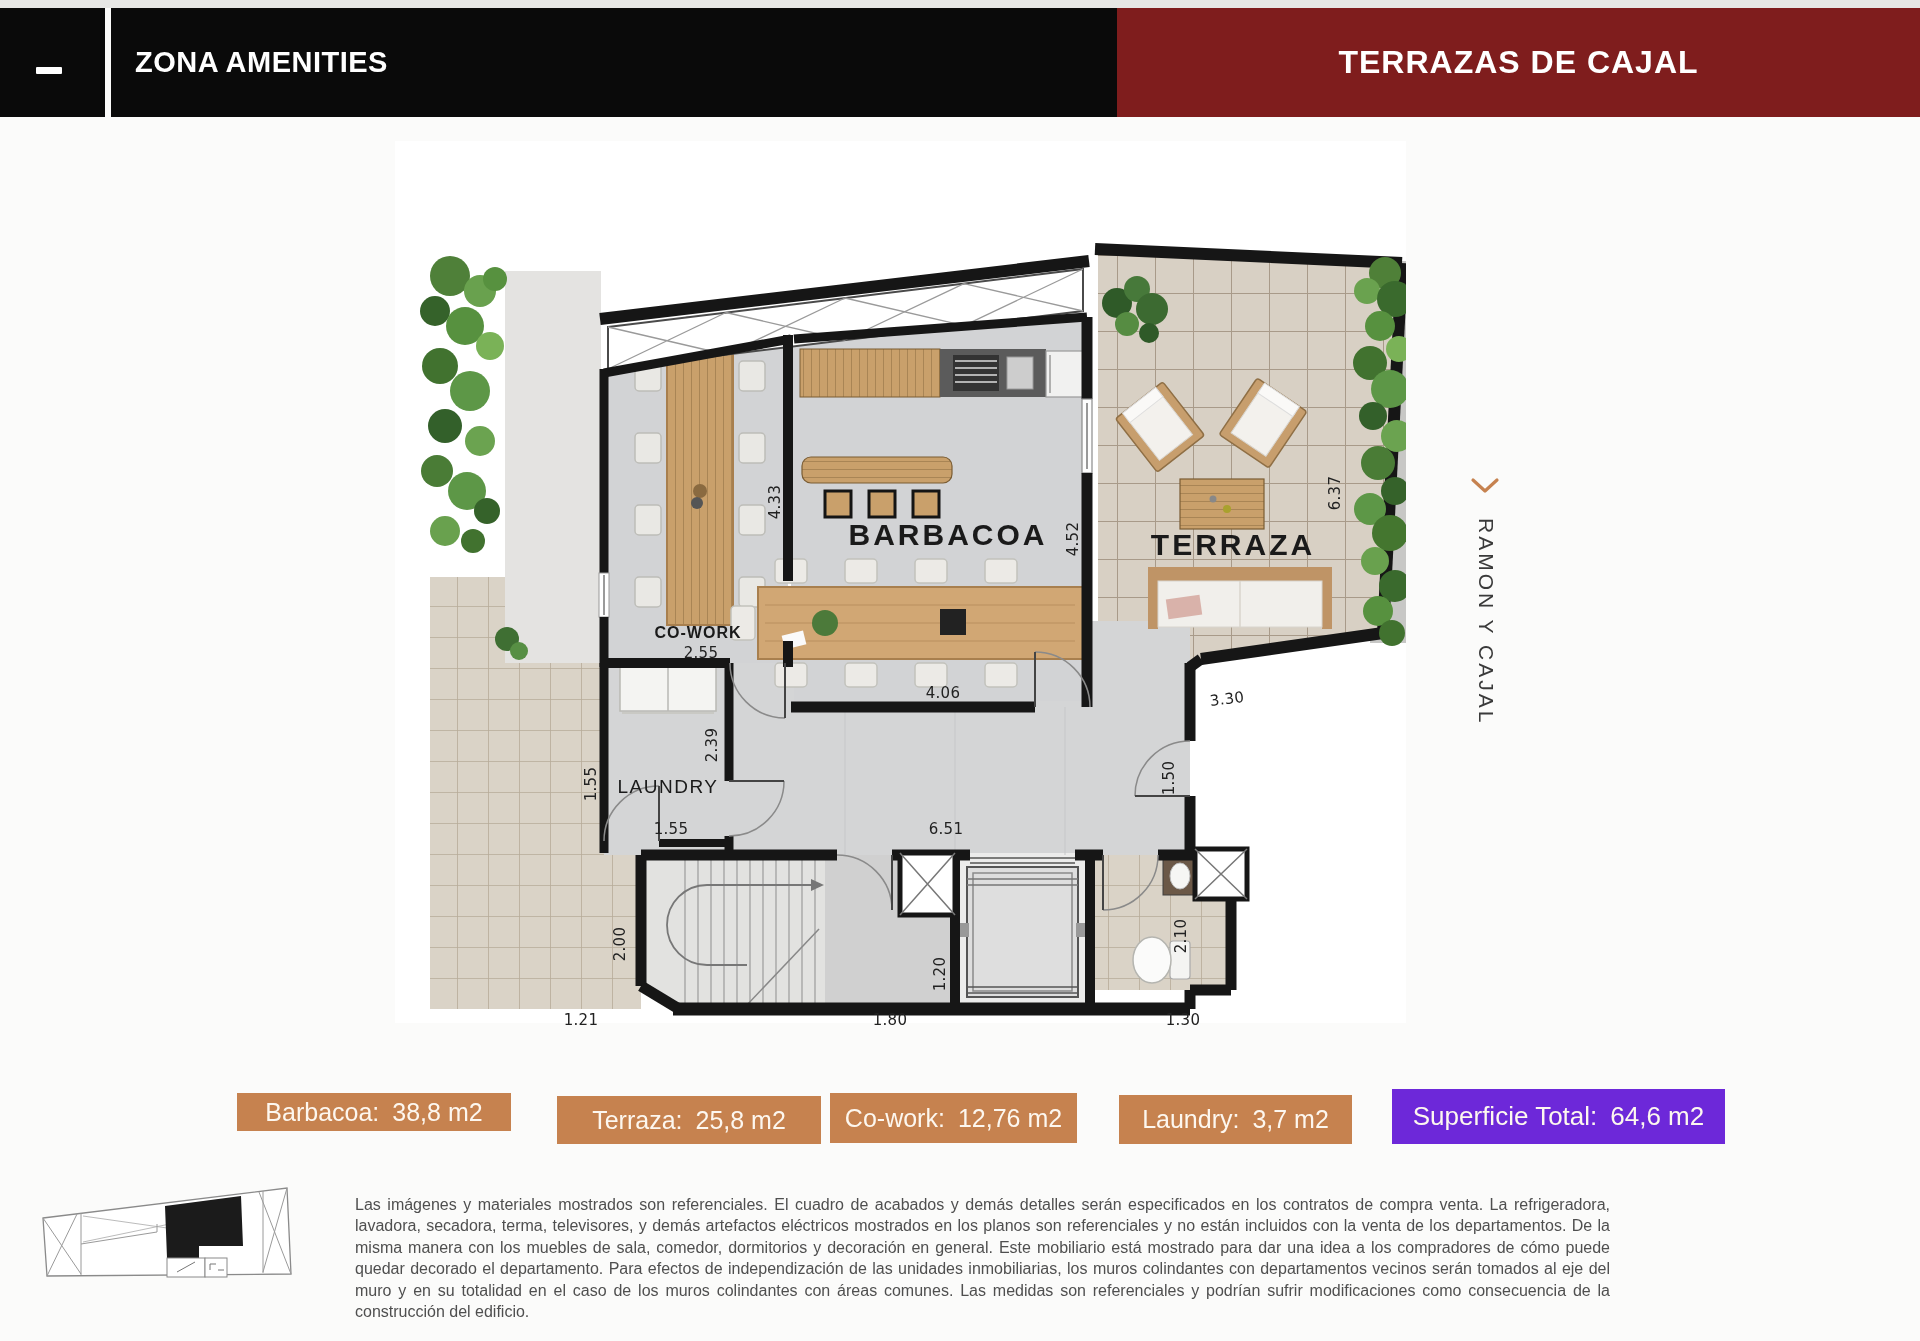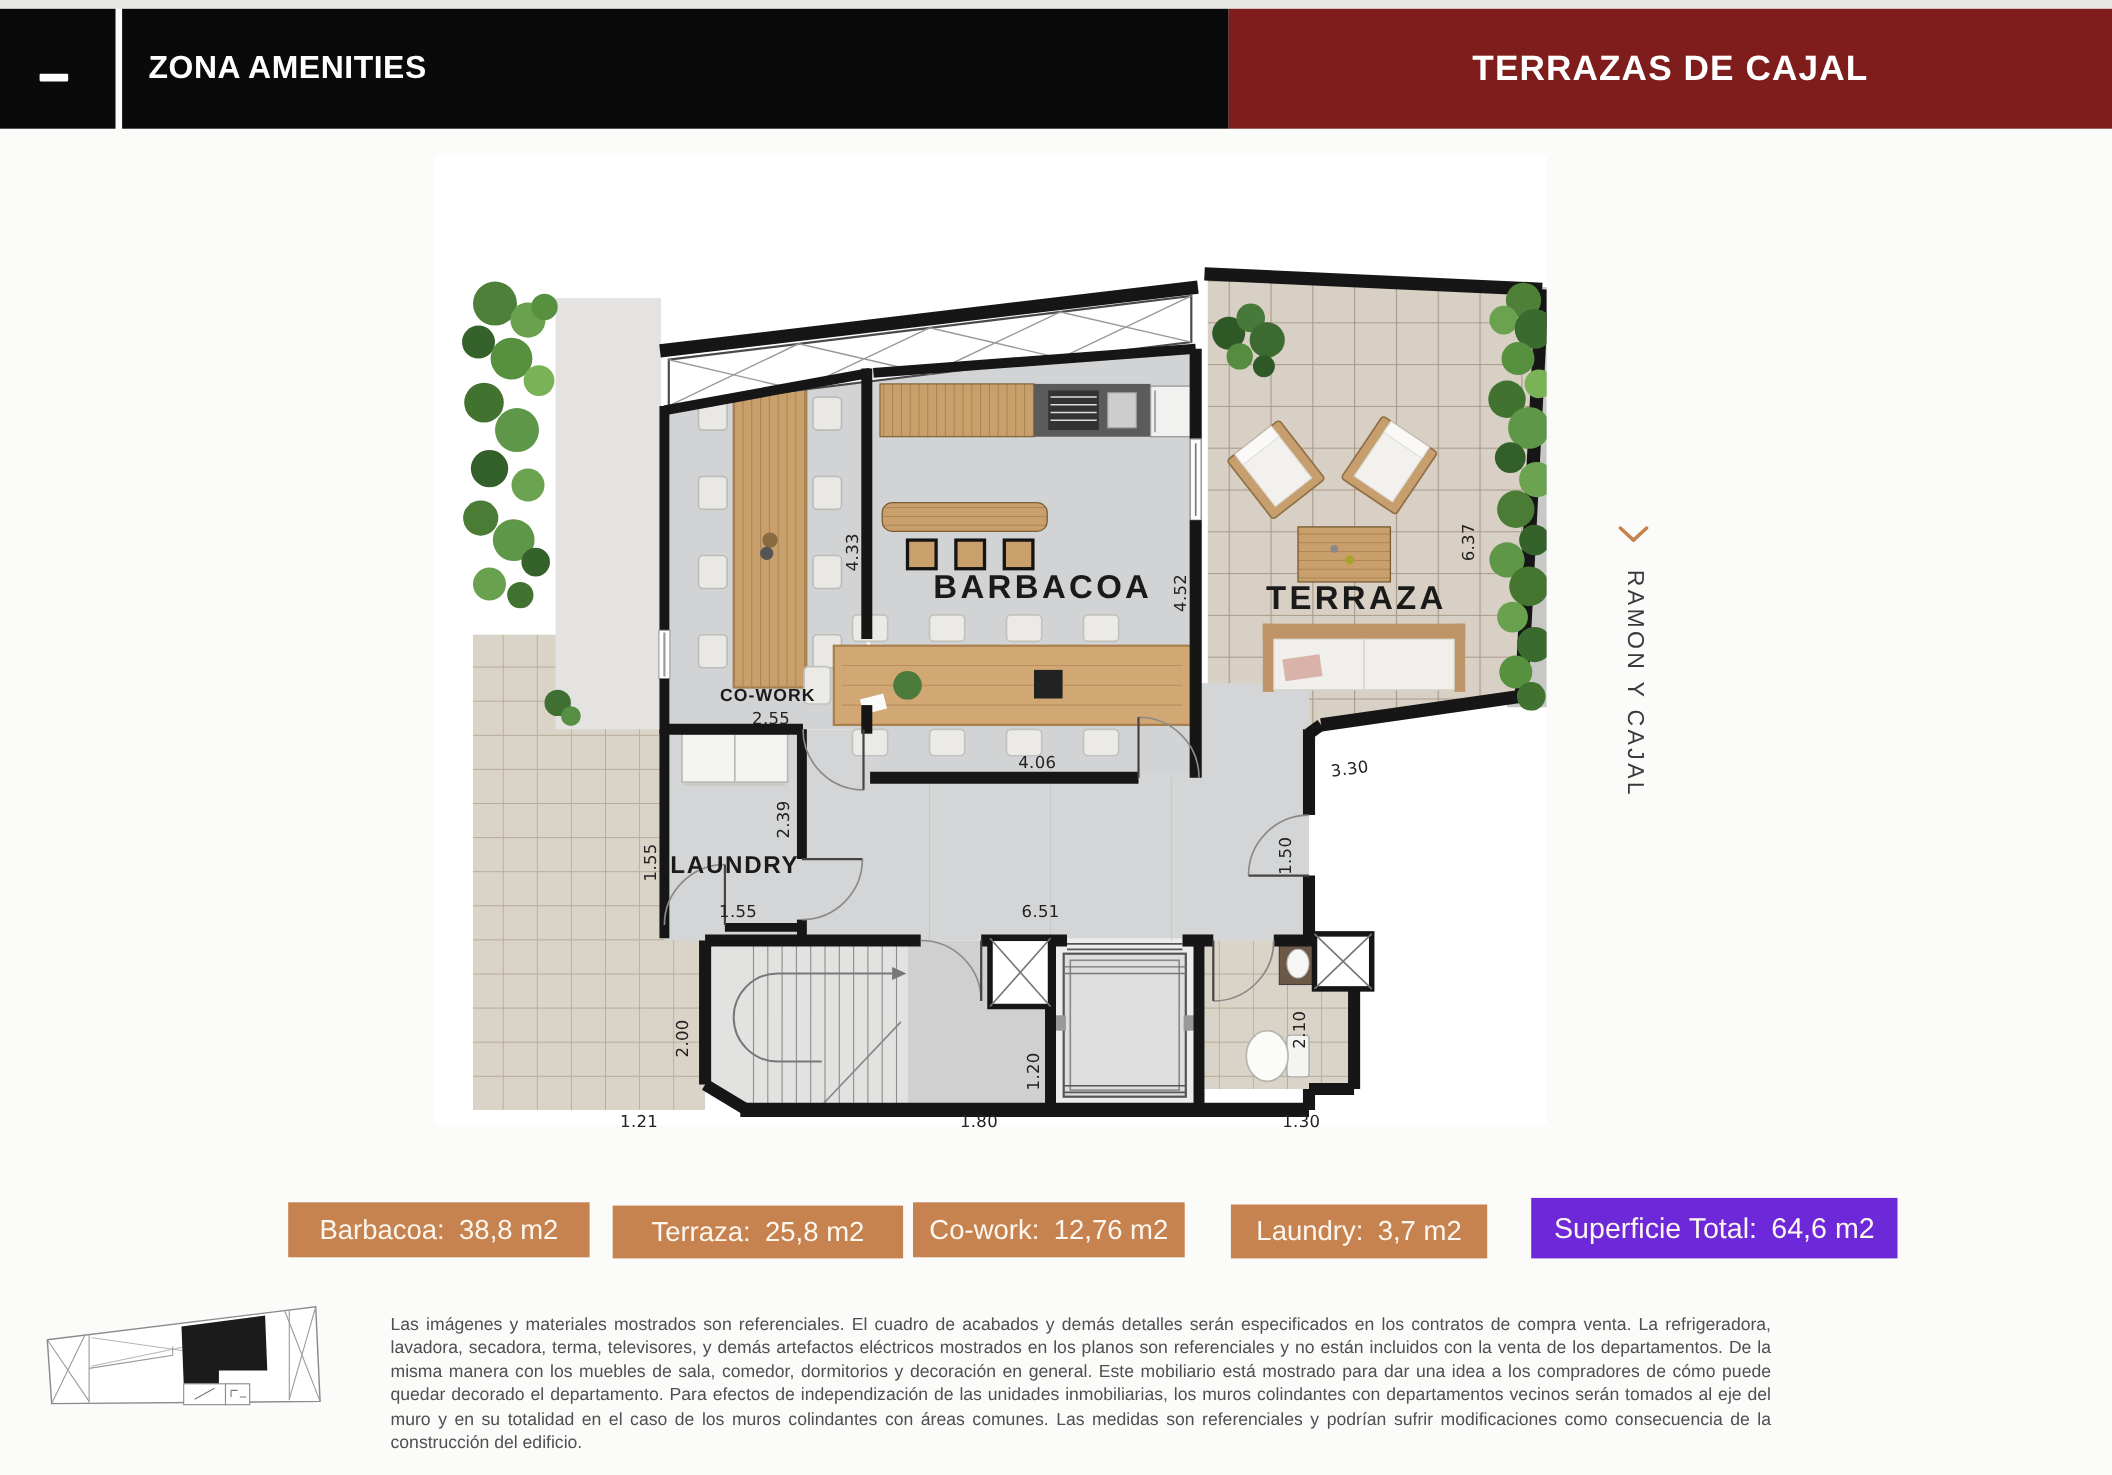--- a/index.html
+++ b/index.html
@@ -14,21 +14,21 @@
   .hdr-minus{position:absolute;left:36px;top:59px;width:26px;height:7px;background:#fff;border-radius:1px;}
   .hdr-bar{position:absolute;left:111px;top:8px;width:1006px;height:109px;background:#0a0a0a;display:flex;align-items:center;}
   .hdr-title{color:#fff;font-size:29px;font-weight:bold;letter-spacing:.5px;margin-left:24px;}
   .hdr-brand-bar{position:absolute;left:1117px;top:8px;width:803px;height:109px;background:#7f1d1d;display:flex;align-items:center;justify-content:center;}
   .hdr-brand{color:#fff;font-size:32px;font-weight:bold;letter-spacing:1px;}
   
   .plan{position:absolute;left:395px;top:141px;width:1011px;height:882px;background:#fff;}
   .plan svg{position:absolute;left:0;top:0;}
   .room-label{position:absolute;transform:translate(-50%,-50%);color:#1a1a1a;white-space:nowrap;}
   .rl-big{font-size:30px;font-weight:600;letter-spacing:3px;}
-  .rl-mid{font-size:22px;font-weight:700;letter-spacing:1.5px;}
+  .rl-mid{font-size:19px;font-weight:400;letter-spacing:1.5px;}
   .rl-sml{font-size:16px;font-weight:600;letter-spacing:1px;}
   .dim{position:absolute;transform:translate(-50%,-50%);font-family:"DejaVu Sans",sans-serif;
        font-size:15px;color:#222;white-space:nowrap;letter-spacing:.3px;}
   .dim.v{transform:translate(-50%,-50%) rotate(-90deg);}
   .dim.t{transform:translate(-50%,-50%) rotate(-7deg);}
   
   .street{position:absolute;left:1468px;top:518px;height:240px;width:30px;
           writing-mode:vertical-rl;text-orientation:mixed;
           font-size:21px;letter-spacing:3px;color:#3a3a3a;font-weight:500;}
   .chev{position:absolute;left:1470px;top:477px;}
@@ -351,21 +351,21 @@
   <div class="dim v" style="left:545px;top:833px">1.20</div>
   <div class="dim" style="left:788px;top:879px">1.30</div>
   <div class="dim v" style="left:786px;top:795px">2.10</div>
 </div>
 
 <svg class="chev" width="30" height="18">
   <polyline points="3,3 15,14 27,3" stroke="#C6824F" stroke-width="3.2" fill="none" stroke-linecap="round" stroke-linejoin="round"></polyline>
 </svg>
 <div class="street">RAMON Y CAJAL</div>
 
-<div class="badge orange" style="left:262px;top:1093px;width:274px;height:50px">
+<div class="badge orange" style="left:237px;top:1093px;width:274px;height:38px">
   <span>Barbacoa:</span>
   <span>38,8 m2</span>
 </div>
 <div class="badge orange" style="left:557px;top:1096px;width:264px;height:48px">
   <span>Terraza:</span>
   <span>25,8 m2</span>
 </div>
 <div class="badge orange" style="left:830px;top:1093px;width:247px;height:50px">
   <span>Co-work:</span>
   <span>12,76 m2</span>

